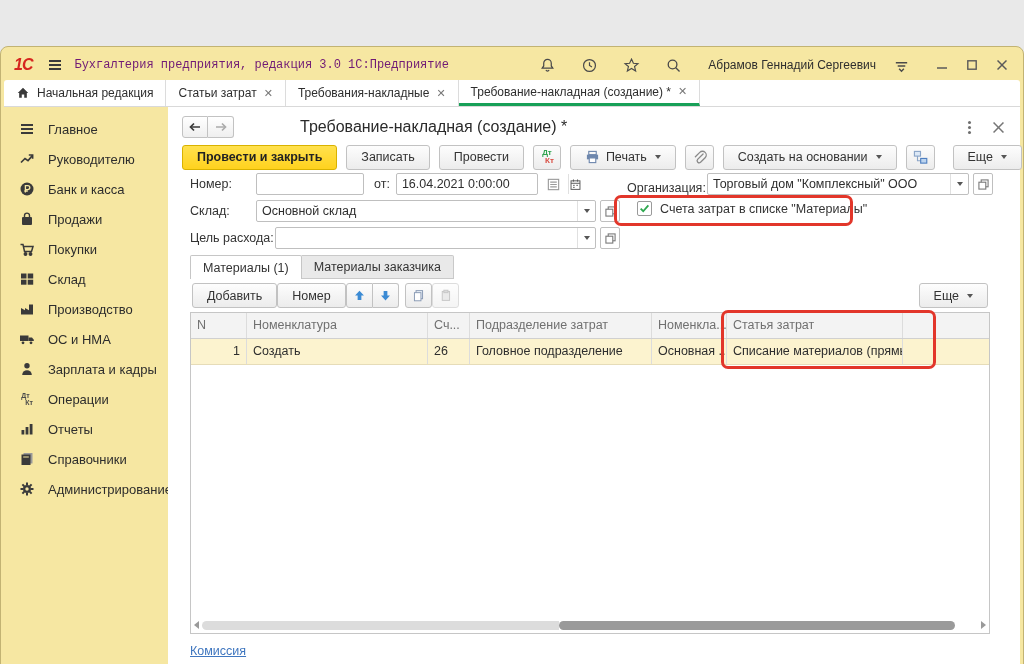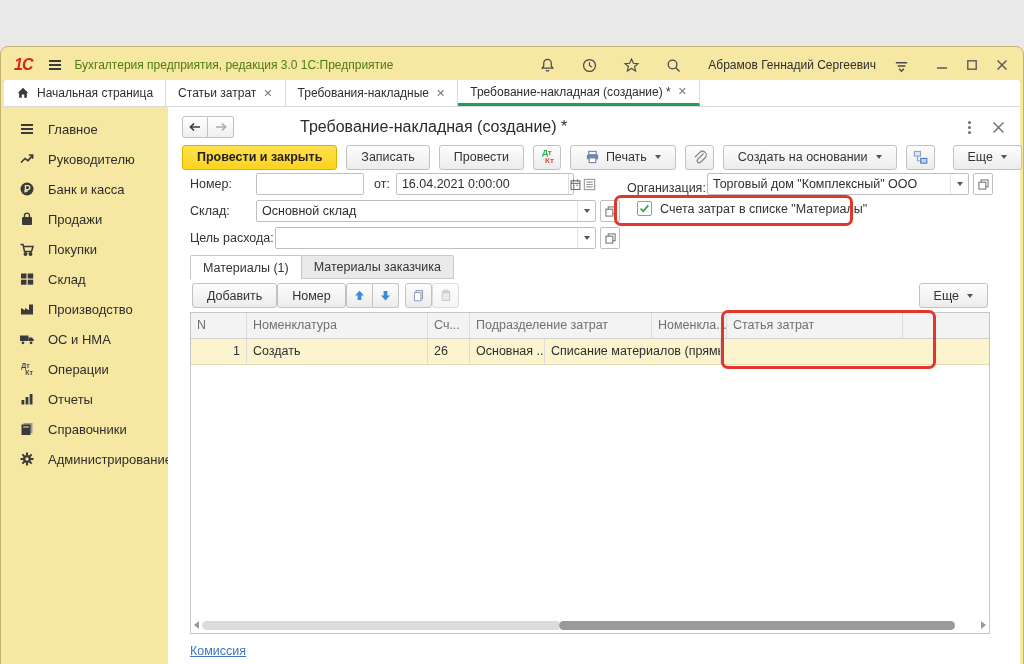--- a/index.html
+++ b/index.html
@@ -3,21 +3,21 @@
 <meta charset="utf-8">
 <style>
   * { margin:0; padding:0; box-sizing:border-box; }
   body { font-family:"Liberation Sans","DejaVu Sans",sans-serif; background:#e9e9e9; }
   .window{ width:1024px; height:664px; background:#F6E7A2; border:1px solid #C2B373;
            border-radius:8px; padding:3px; overflow:hidden; display:flex; flex-direction:column;margin-top:46px; }
   
   .titlebar{ height:30px; display:flex; align-items:center; padding:0 10px; flex:none; }
   .logo{ color:#D6261F; font-weight:bold; font-size:16px; font-style:italic; letter-spacing:-1px; margin-right:14px; }
   .tb-icon{ width:18px; height:18px; display:inline-flex; align-items:center; justify-content:center; margin-right:10px; cursor:pointer; }
-  .tb-title{ font-size:12px; color:#4d7c0f; }
+  .tb-title{ font-size:12px; color:#701a75;font-family:Liberation Mono, monospace; }
   .tb-right{ margin-left:auto; display:flex; align-items:center; gap:14px;justify-content:flex-end; }
   .tb-user{ font-size:12px; color:#2e2e2e; margin:0 2px; }
   .winbtn{ width:16px; height:16px; display:inline-flex; align-items:center; justify-content:center; color:#5a5a5a; font-size:12px; cursor:pointer; }
   
   .tabbar{ height:27px; background:#fff; display:flex; flex:none; border-bottom:1px solid #D9D9D9; border-radius:3px 3px 0 0; }
   .tab{ display:flex; align-items:center; gap:7px; padding:0 12px; font-size:12px; color:#2e2e2e;
         border-right:1px solid #DCDCDC; cursor:pointer; position:relative; white-space:nowrap; }
   .tab.active{ border-bottom:3px solid #18A058; }
   .tab .x{ color:#777; font-size:11px; line-height:1; cursor:pointer; }
   
@@ -162,21 +162,21 @@
           </svg>
       </span>
     </span>
   </div>
 
   <div class="tabbar">
     <div class="tab">
       <svg width="14" height="14" viewBox="0 0 16 16">
           <polygon points="8,2 14,8 12.4,8 12.4,13.5 9.4,13.5 9.4,9.8 6.6,9.8 6.6,13.5 3.6,13.5 3.6,8 2,8" fill="#3a3a3a"></polygon>
         </svg>
-      <span>Начальная страница</span>
+      <span>Начальная редакция</span>
     </div>
     <div class="tab">
       <span>Статьи затрат</span>
       <span class="x">✕</span>
     </div>
     <div class="tab">
       <span>Требования-накладные</span>
       <span class="x">✕</span>
     </div>
     <div class="tab active">
@@ -264,20 +264,29 @@
       <div class="nav-item">
         <span class="nav-ic">
             <svg width="16" height="16" viewBox="0 0 16 16">
               <rect x="1" y="4.5" width="8.5" height="5.5" fill="#3a3a3a"></rect>
               <path d="M9.5 6.5 H13 L14.8 8.8 V10 H9.5 Z" fill="#3a3a3a"></path>
               <circle cx="4" cy="11.8" r="1.4" fill="#3a3a3a"></circle>
               <circle cx="12" cy="11.8" r="1.4" fill="#3a3a3a"></circle>
             </svg>
           </span>
         <span class="lbl">ОС и НМА</span>
+      </div>
+      <div class="nav-item">
+        <span class="nav-ic">
+            <svg width="16" height="16" viewBox="0 0 16 16">
+              <circle cx="8" cy="4.8" r="2.7" fill="#3a3a3a"></circle>
+              <path d="M3.2 14 a4.8 4.8 0 0 1 9.6 0 Z" fill="#3a3a3a"></path>
+            </svg>
+          </span>
+        <span class="lbl">Зарплата и кадры</span>
       </div>
       <div class="nav-item">
         <span class="nav-ic">
             <span class="dtkt-mini"><span>Дт</span><br><span style="margin-left:4px">Кт</span></span>
           </span>
         <span class="lbl">Операции</span>
       </div>
       <div class="nav-item">
         <span class="nav-ic">
             <svg width="16" height="16" viewBox="0 0 16 16">
@@ -392,21 +401,21 @@
             <span class="caret"></span>
           </button>
 
       </div>
 
       <div class="fields">
         <div class="frow">
           <span class="flabel">Номер:</span>
           <input class="tin" style="width: 108px;" value="">
           <span style="margin:0 6px 0 10px">от:</span>
-          <span class="combo" style="width:178px">
+          <span class="combo" style="width:142px">
             <input value="16.04.2021 0:00:00" style="">
             <span class="cbtn">
               <svg width="13" height="13" viewBox="0 0 16 16" fill="none" stroke="#5a5a5a" stroke-width="1.2">
                   <rect x="2.5" y="3.5" width="11" height="10.5"></rect>
                   <line x1="2.5" y1="6.5" x2="13.5" y2="6.5"></line>
                   <line x1="5.5" y1="1.8" x2="5.5" y2="4.5"></line>
                   <line x1="10.5" y1="1.8" x2="10.5" y2="4.5"></line>
                   <line x1="5" y1="9" x2="7" y2="9"></line>
                   <line x1="9" y1="9" x2="11" y2="9"></line>
                   <line x1="5" y1="11.5" x2="7" y2="11.5"></line>
@@ -524,20 +533,21 @@
             <span class="gc c2">Сч...</span>
             <span class="gc c3">Подразделение затрат</span>
             <span class="gc c4">Номенкла...</span>
             <span class="gc c5">Статья затрат</span>
             <span class="gc c6"></span>
           </div>
           <div class="grow">
             <span class="gc c0 num">1</span>
             <span class="gc c1">Создать</span>
             <span class="gc c2">26</span>
+            <span class="gc c3">Головное подразделение</span>
             <span class="gc c4">Основная ...</span>
             <span class="gc c5">Списание материалов (прямые в НУ)</span>
             <span class="gc c6"></span>
           </div>
           <div class="hscroll">
             <span class="harr left"></span>
             <span class="htrack">
                 <span class="hfree"></span>
                 <span class="hthumb"></span>
               </span>

